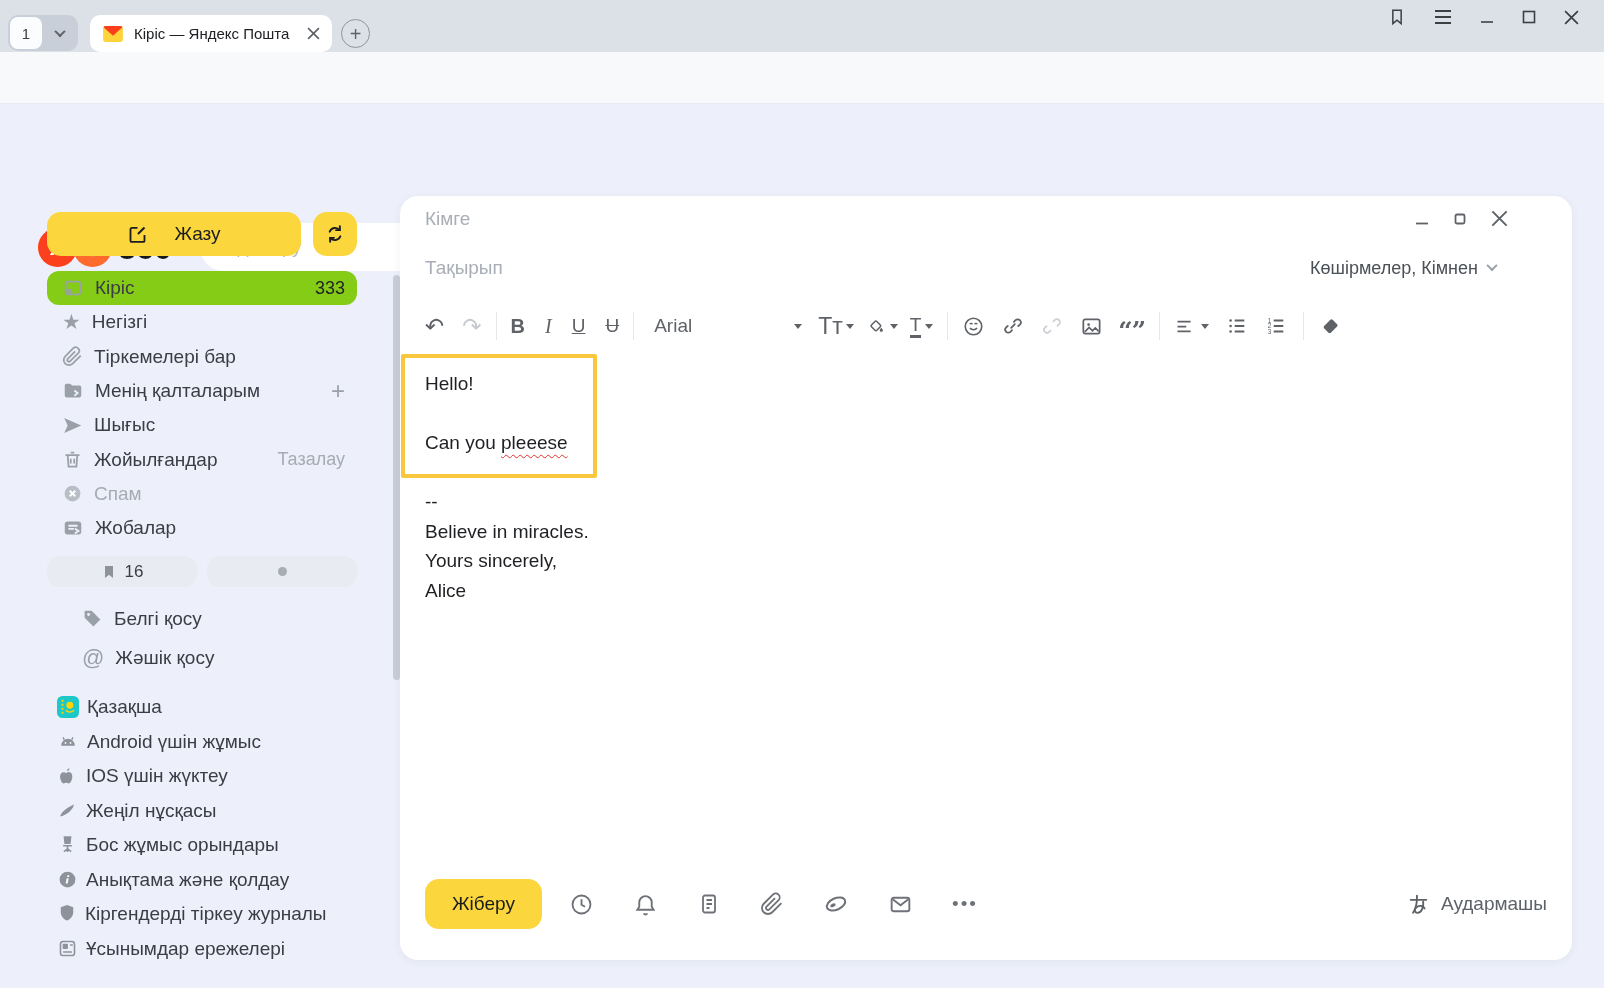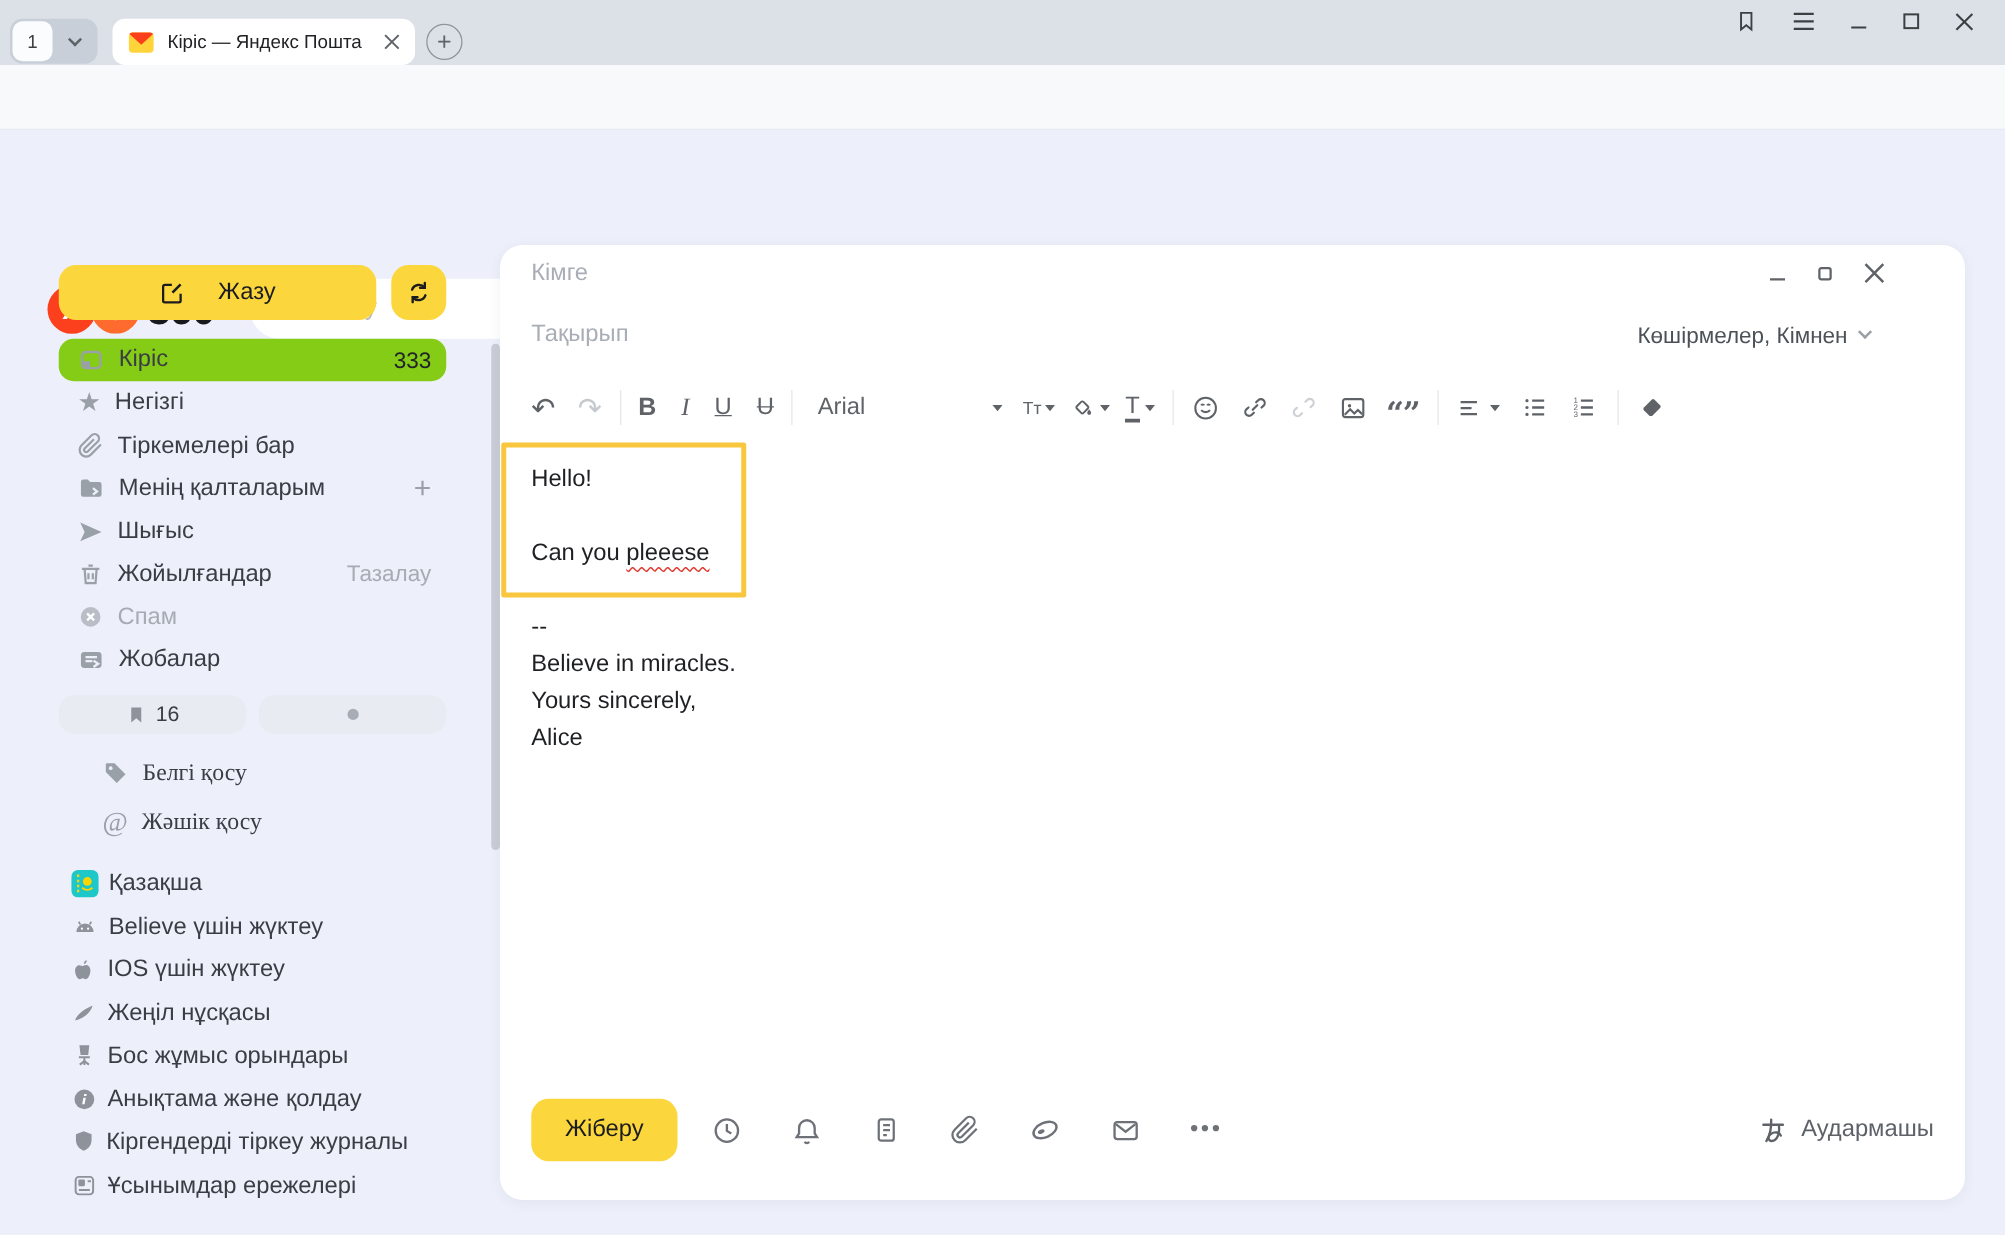--- a/index.html
+++ b/index.html
@@ -54,21 +54,21 @@
   .frow{height:34.3px;display:flex;align-items:center;padding:0 12px 0 15px;gap:11px;font-size:19px;color:#3a3d44;border-radius:12px;}
   .frow.selected{background:#84cc16;}
   .frow .cnt{margin-left:auto;font-size:18px;color:#22242a;}
   .frow .act{margin-left:auto;font-size:18px;color:#a7abb3;}
   .frow .plus{margin-left:auto;font-size:24px;color:#9aa0a8;font-weight:300;}
   .frow.muted{color:#a7abb3;}
   #pillsrow{margin-top:11px;display:flex;gap:10px;justify-content:space-between;}
   .spill{flex:1;height:31px;background:#e8ebf1;border-radius:13px;display:flex;align-items:center;justify-content:center;gap:8px;font-size:17px;color:#3a3d44;}
   .dot{width:9px;height:9px;border-radius:50%;background:#a7acb5;}
   #addacts{margin-top:12px;}
-  .arow{height:39px;display:flex;align-items:center;padding-left:35px;gap:11px;font-size:19px;color:#3a3d44;font-family:Liberation Serif, serif;}
+  .arow{height:39px;display:flex;align-items:center;padding-left:35px;gap:11px;font-size:19px;color:#3a3d44;}
   #sblinks{margin-top:19px;}
   .lrow{height:34.5px;display:flex;align-items:flex-start;padding-left:10px;gap:8px;font-size:19px;color:#3a3d44;}
   #sbscroll{position:absolute;left:393px;top:275px;width:7px;height:405px;border-radius:4px;background:#c9cdd6;}
   
   #panel{position:absolute;left:400px;top:196px;width:1172px;height:764px;background:#fff;border-radius:18px;box-shadow:0 2px 10px rgba(40,50,90,.06);}
   #to-ph{position:absolute;left:25px;top:12px;font-size:19px;color:#a9aeb6;}
   #subj-ph{position:absolute;left:25px;top:61px;font-size:19px;color:#a9aeb6;}
   #wctl{position:absolute;right:63px;top:13px;display:flex;align-items:center;gap:24px;color:#5f6368;}
   #ccfrom{position:absolute;right:76px;top:62px;display:flex;align-items:center;gap:10px;font-size:18px;color:#4c5157;}
   #toolbar{position:absolute;left:25px;top:111px;height:38px;display:flex;align-items:center;color:#5f6368;}
@@ -427,21 +427,21 @@
     </div>
     <div class="lrow">
       <span class="ic">
           <svg width="22" height="22" viewBox="0 0 24 24" fill="#8d929b">
             <path d="M4.5 16a7.5 7.5 0 0 1 15 0z"></path>
             <path d="M8 9.5L6.5 7M16 9.5L17.5 7" stroke="#8d929b" stroke-width="1.5"></path>
             <circle cx="9.3" cy="13" r="1" fill="#fff"></circle>
             <circle cx="14.7" cy="13" r="1" fill="#fff"></circle>
           </svg>
         </span>
-      <span>Believe үшін жүктеу</span>
+      <span>Android үшін жұмыс</span>
     </div>
     <div class="lrow">
       <span class="ic">
           <svg width="21" height="21" viewBox="0 0 24 24" fill="#8d929b">
             <path d="M17.5 13c0 4-2.3 8-4.3 8-1.2 0-1.4-.8-2.7-.8s-1.6.8-2.7.8c-2 0-4.3-4-4.3-8 0-3 2-4.8 4-4.8 1.3 0 2.1.8 2.9.8s1.8-.9 3.1-.9c1.7 0 4 1.4 4 4.9z"></path>
             <path d="M12.3 7c1-.4 2-1.7 1.8-3.3-1.3.2-2.5 1.4-2.5 3z"></path>
           </svg>
         </span>
       <span>IOS үшін жүктеу</span>
     </div>
@@ -525,21 +525,21 @@
     <span class="tsep"></span>
     <span class="tbtn b-b">B</span>
     <span class="tbtn b-i" style="margin-left:20px;">I</span>
     <span class="tbtn b-u" style="margin-left:20px;">U</span>
     <span class="tbtn b-s" style="margin-left:20px;">U</span>
     <span class="tsep"></span>
     <span id="fontsel">
       <span class="fname">Arial</span>
       <span class="tri"></span>
     </span>
-    <span class="tbtn" style="margin-left:10px;font-size:14px;gap:3px;">
+    <span class="tbtn" style="margin-left:10px;font-size:23px;gap:3px;">
       <span>Тт</span>
         <span class="tri"></span>
     </span>
     <span class="tbtn" style="margin-left:12px;gap:3px;">
       <svg width="21" height="21" viewBox="0 0 24 24" fill="none" stroke="#5f6368" stroke-width="1.8">
           <rect x="7" y="7" width="8.6" height="8.6" rx="1.5" transform="rotate(45 11.3 11.3)"></rect>
           <path d="M19.3 16.2c0 1-.8 1.9-1.8 1.9s-1.8-.9-1.8-1.9 1.8-2.9 1.8-2.9 1.8 1.9 1.8 2.9z" fill="#5f6368" stroke="none"></path>
         </svg>
       <span class="tri"></span>
     </span>

